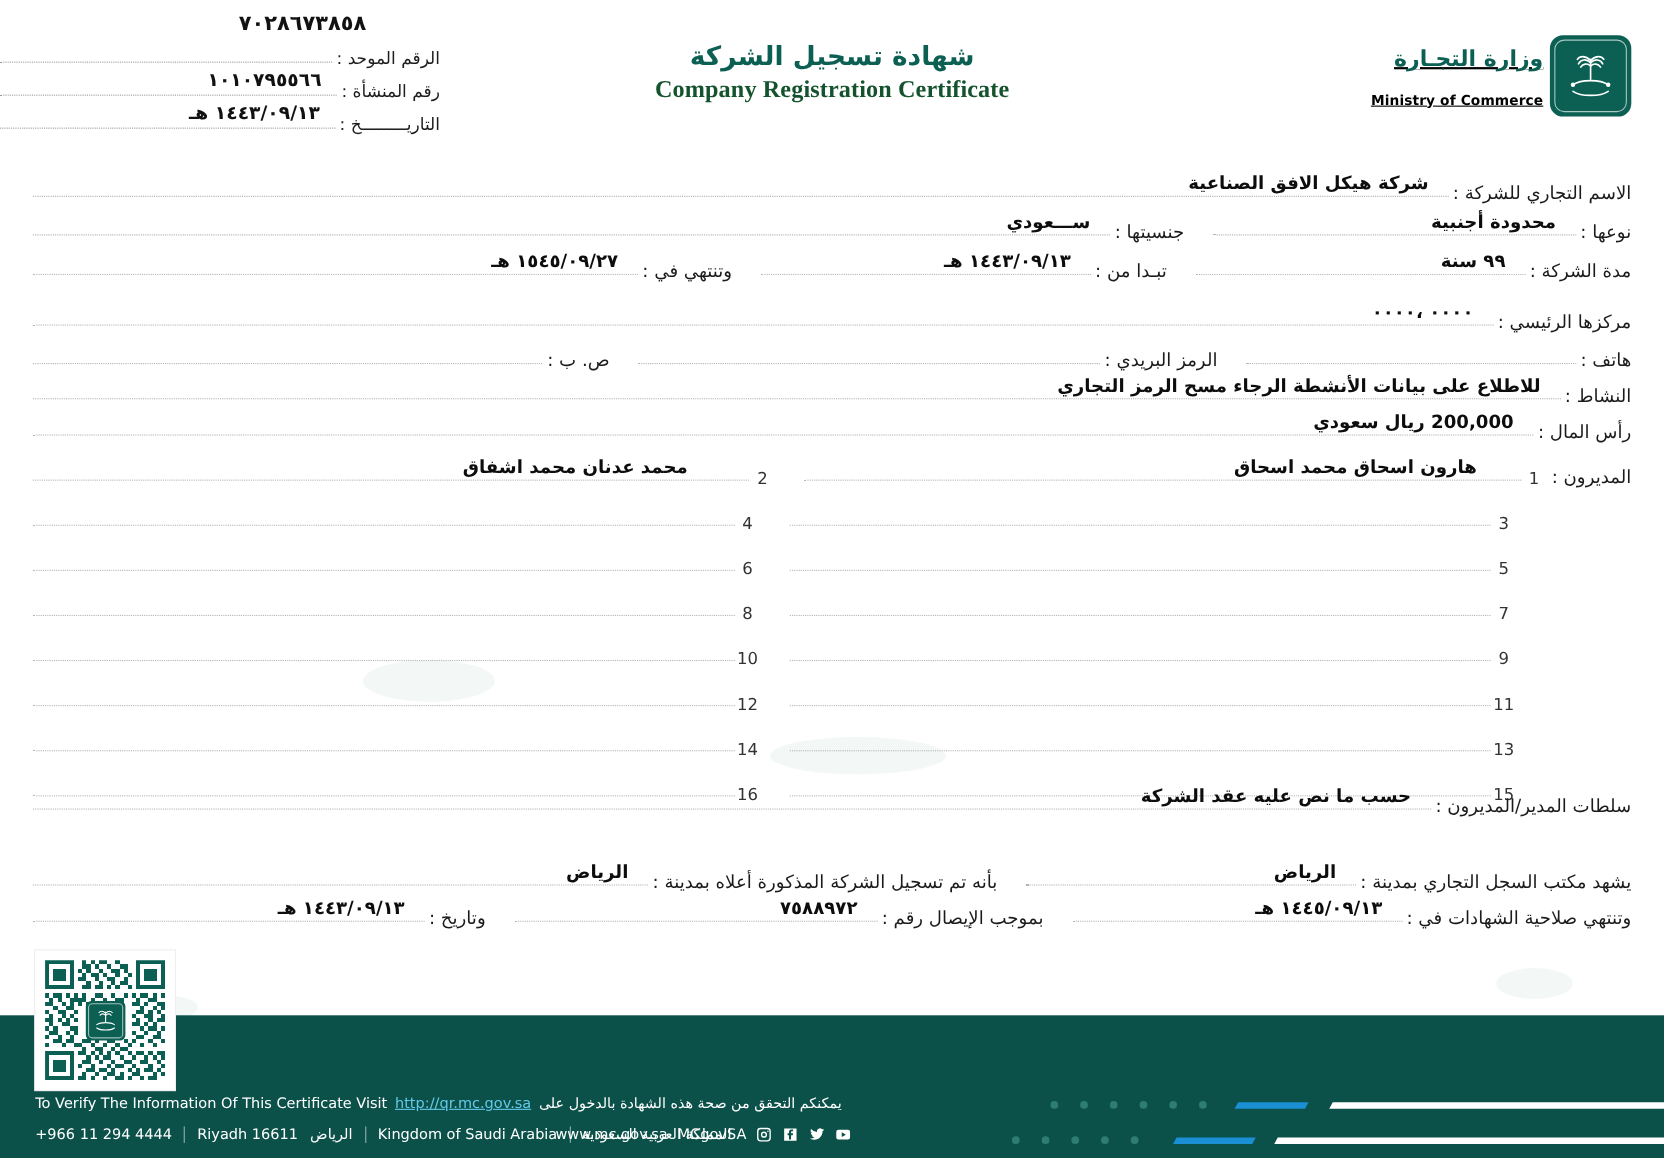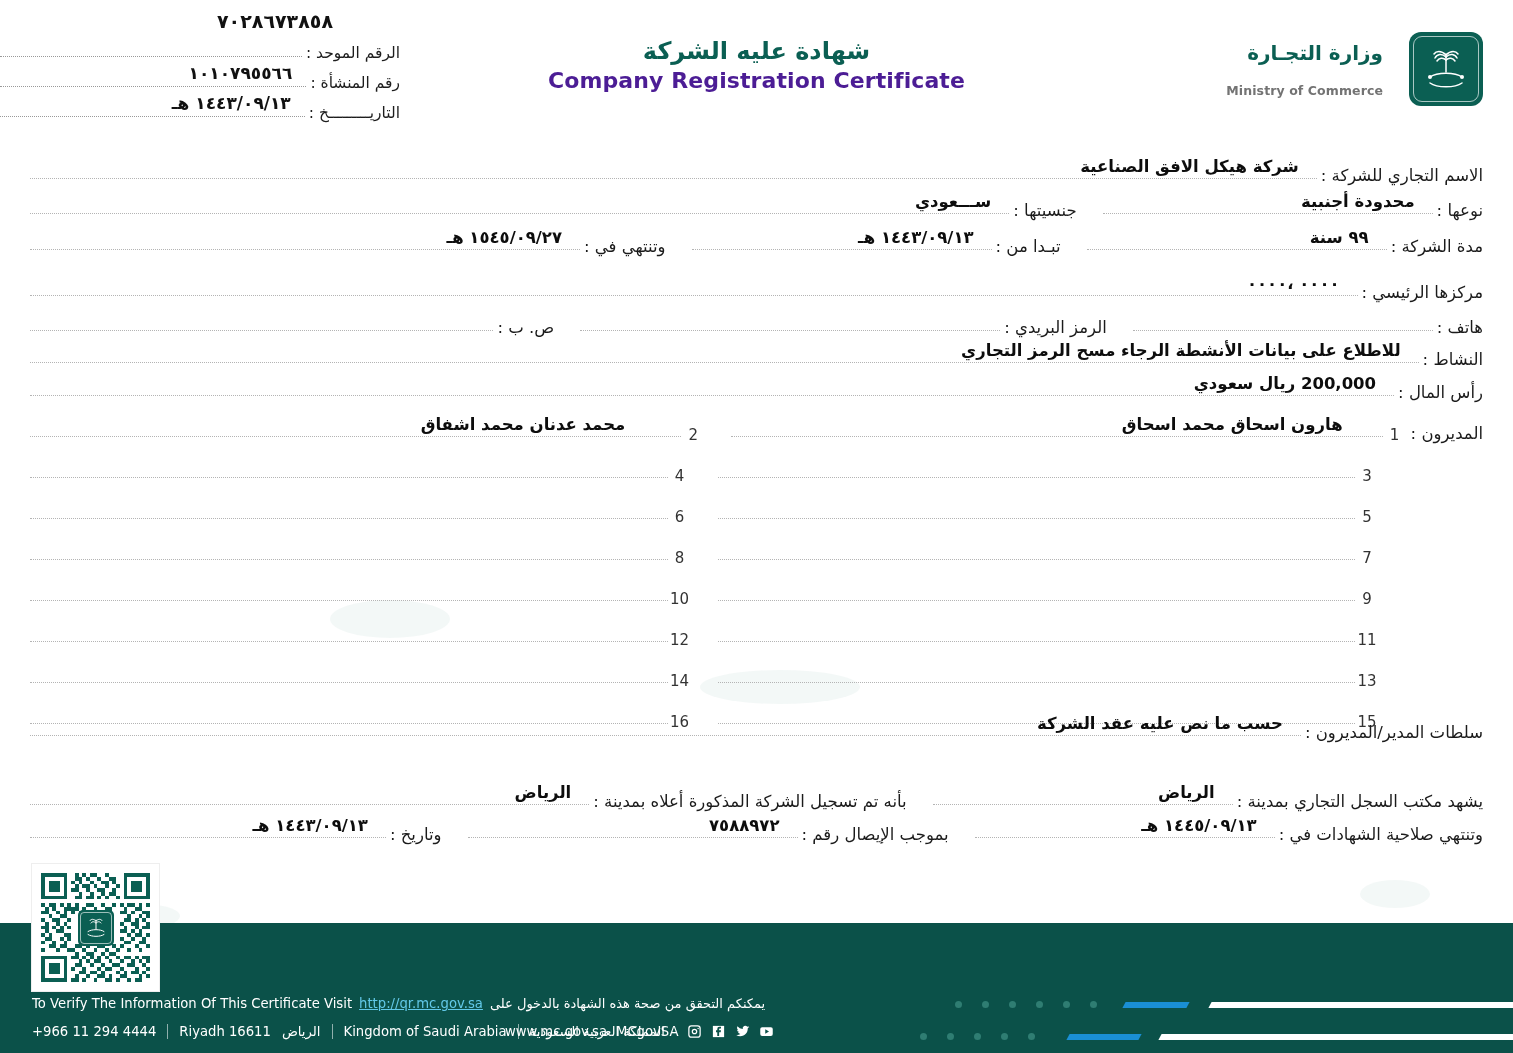--- a/index.html
+++ b/index.html
@@ -44,31 +44,31 @@
 
   .title-block {
     position: absolute; left: 0; right: 0; top: 36px;
     text-align: center; pointer-events: none;
   }
   .title-ar {
     font-size: 24px; font-weight: 700; color: #0b5f53;
     letter-spacing: .2px; line-height: 1.25;
   }
   .title-en {
-    font-size: 22px; font-weight: 700; color: #4c1d95;
-    letter-spacing: .1px; line-height: 1.3; margin-top: 1px;
+    font-size: 22px; font-weight: 700; color: #14532d;
+    letter-spacing: .1px; line-height: 1.3; margin-top: 1px; font-family: Liberation Serif, serif;
   }
 
   .logo-block {
     position: absolute; right: 30px; top: 32px;
-    display: flex; align-items: center; gap: 26px; direction: ltr;
+    display: flex; align-items: center; gap: 6px; direction: ltr; text-decoration: underline;
   }
   .logo-text { text-align: right; direction: rtl; }
   .logo-ar { font-size: 20px; color: #0b5f53; font-weight: 700; letter-spacing: 1.5px; }
-  .logo-en { font-size: 12.5px; color: #737373; font-weight: 700; letter-spacing: .1px; margin-top: 18px; text-align: right; }
+  .logo-en { font-size: 12.5px; color: #000000; font-weight: 700; letter-spacing: .1px; margin-top: 18px; text-align: right; }
   .logo-emblem {
     width: 74px; height: 74px; background: #0b5f53;
     border-radius: 12px; position: relative;
     display: flex; align-items: center; justify-content: center;
   }
   .logo-emblem::before {
     content: ""; position: absolute; inset: 4px;
     border: 1.5px solid rgba(255,255,255,.65); border-radius: 9px;
   }
 
@@ -169,21 +169,21 @@
     </div>
     <div class="hdr-row">
       <span class="hdr-label">التاريـــــــــخ :</span>
       <span class="hdr-dots">
         <span class="hdr-val">١٤٤٣/٠٩/١٣ هـ</span>
       </span>
     </div>
   </div>
 
   <div class="title-block">
-    <div class="title-ar">شهادة عليه الشركة</div>
+    <div class="title-ar">شهادة تسجيل الشركة</div>
     <div class="title-en">Company Registration Certificate</div>
   </div>
 
   <div class="logo-block">
     <div class="logo-text">
       <div class="logo-ar">وزارة التجـارة</div>
       <div class="logo-en">Ministry of Commerce</div>
     </div>
     <div class="logo-emblem">
       <svg width="44" height="46" viewBox="0 0 44 46" aria-hidden="true">

